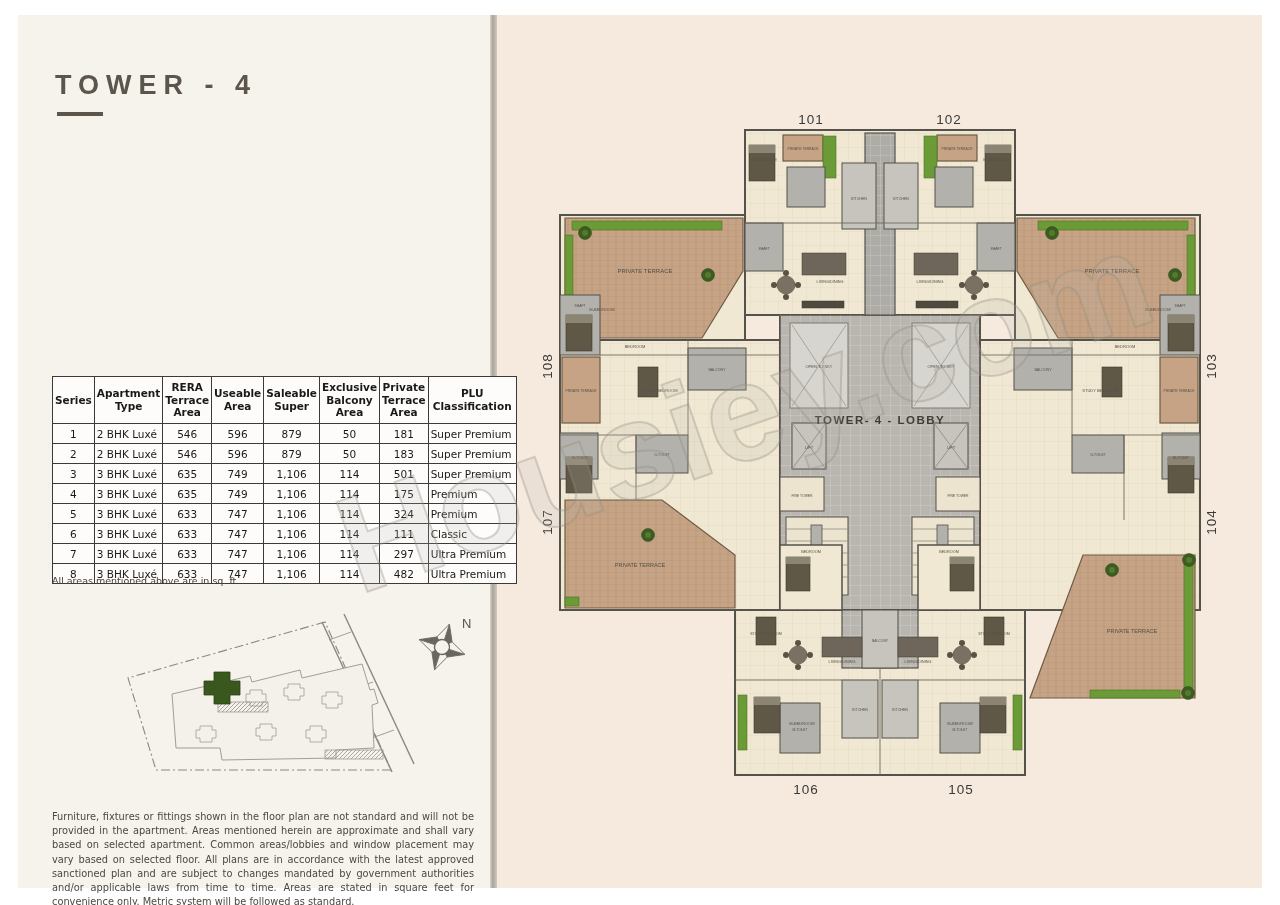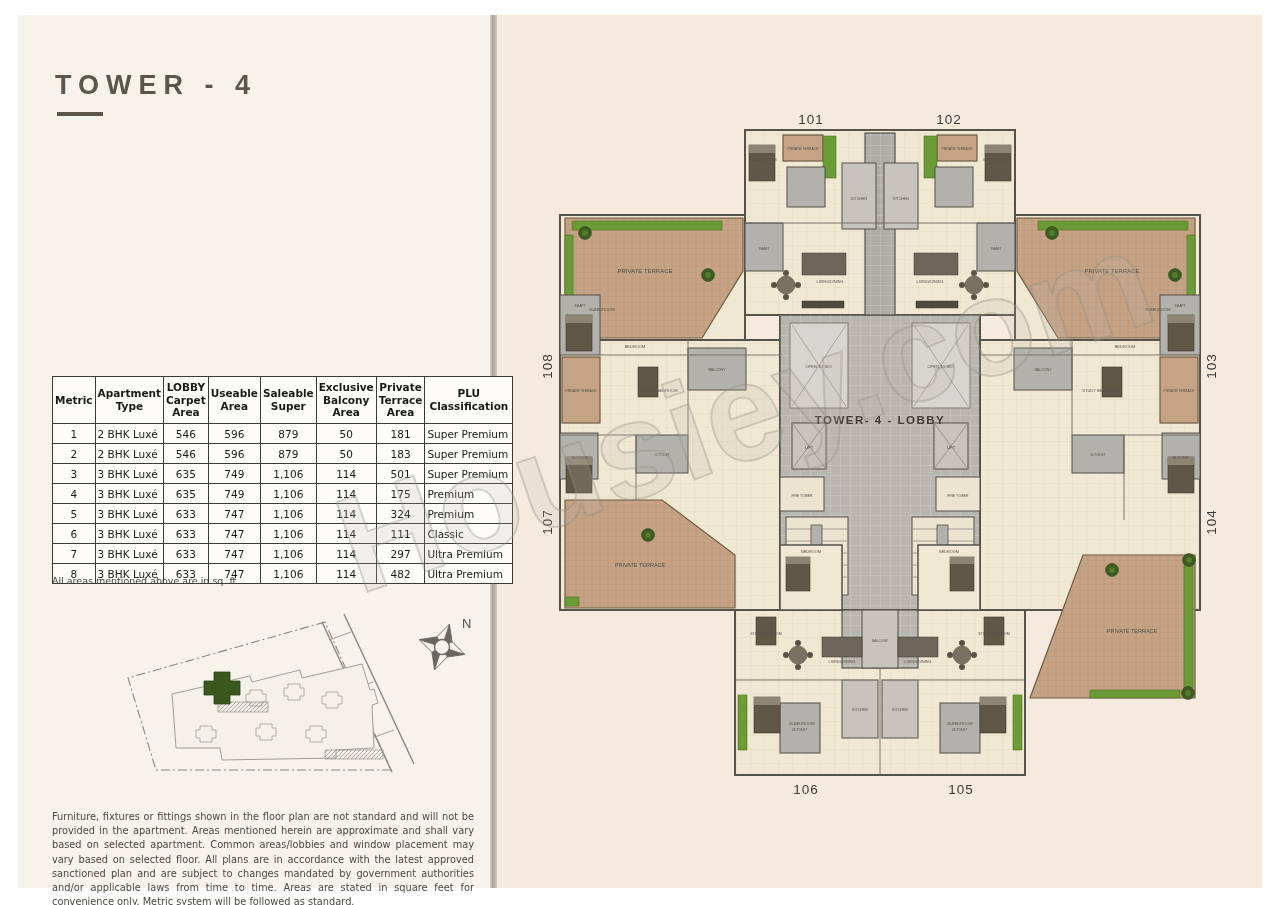--- a/index.html
+++ b/index.html
@@ -63,23 +63,23 @@
         <col style="width:64px">
         <col style="width:44px">
         <col style="width:46px">
       <col style="width:48px">
         <col style="width:52px">
         <col style="width:46px">
         <col style="width:88px">
     </colgroup>
     <thead>
       <tr>
-        <th>Metric</th>
+        <th>Series</th>
         <th>Apartment Type</th>
-        <th>LOBBY Carpet Area</th>
+        <th>RERA Terrace Area</th>
         <th>Useable Area</th>
         <th>Saleable Super</th>
         <th>Exclusive Balcony Area</th>
         <th>Private Terrace Area</th>
         <th>PLU Classification</th>
       </tr>
     </thead>
     <tbody>
         <tr>
         <td>1</td>

